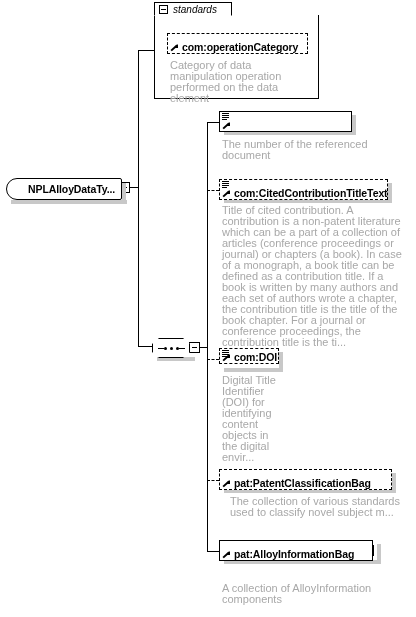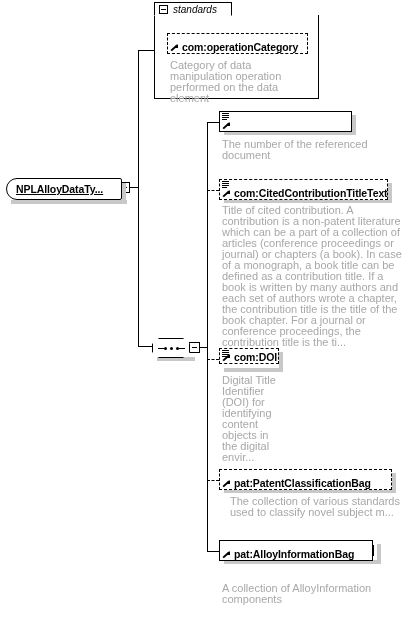--- a/index.html
+++ b/index.html
@@ -55,24 +55,23 @@
     background: #fff;
     box-sizing: border-box;
     display: flex;
     align-items: center;
     z-index: 3;
   }
   .root-node .lbl {
     font-size: 10.5px;
     font-weight: bold;
     color: #000;
-    padding-left: 9px;
+    padding-left: 21px;
     letter-spacing: -0.1px;
     white-space: nowrap;
-    text-decoration: underline;
   }
   .root-shadow {
     position: absolute;
     left: 11px; top: 200px;
     width: 116px; height: 4px;
     background: #c8c8c8;
     z-index: 1;
   }
   .root-shadow2 {
     position: absolute;

